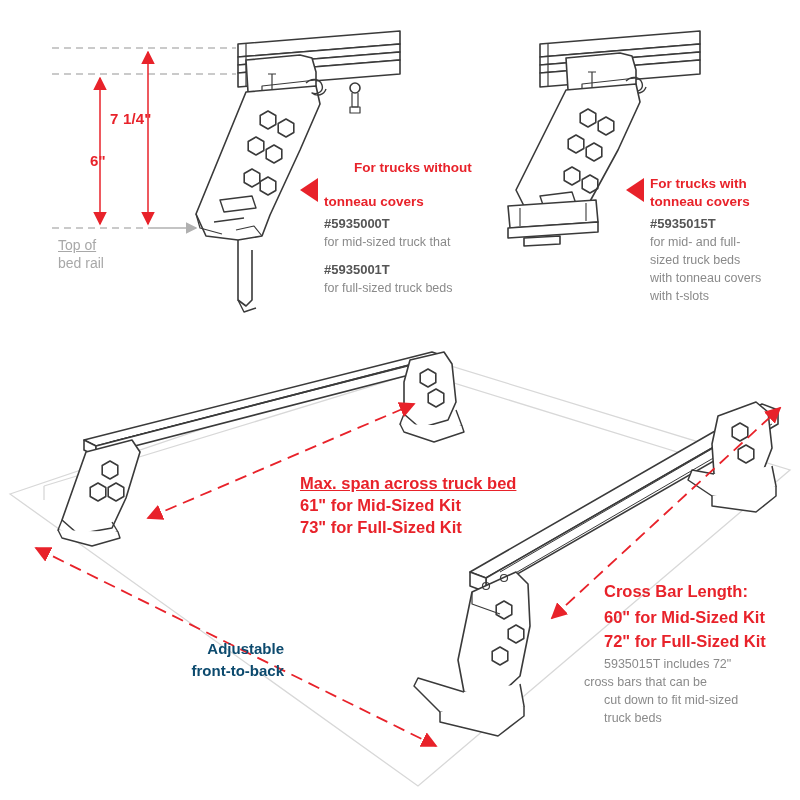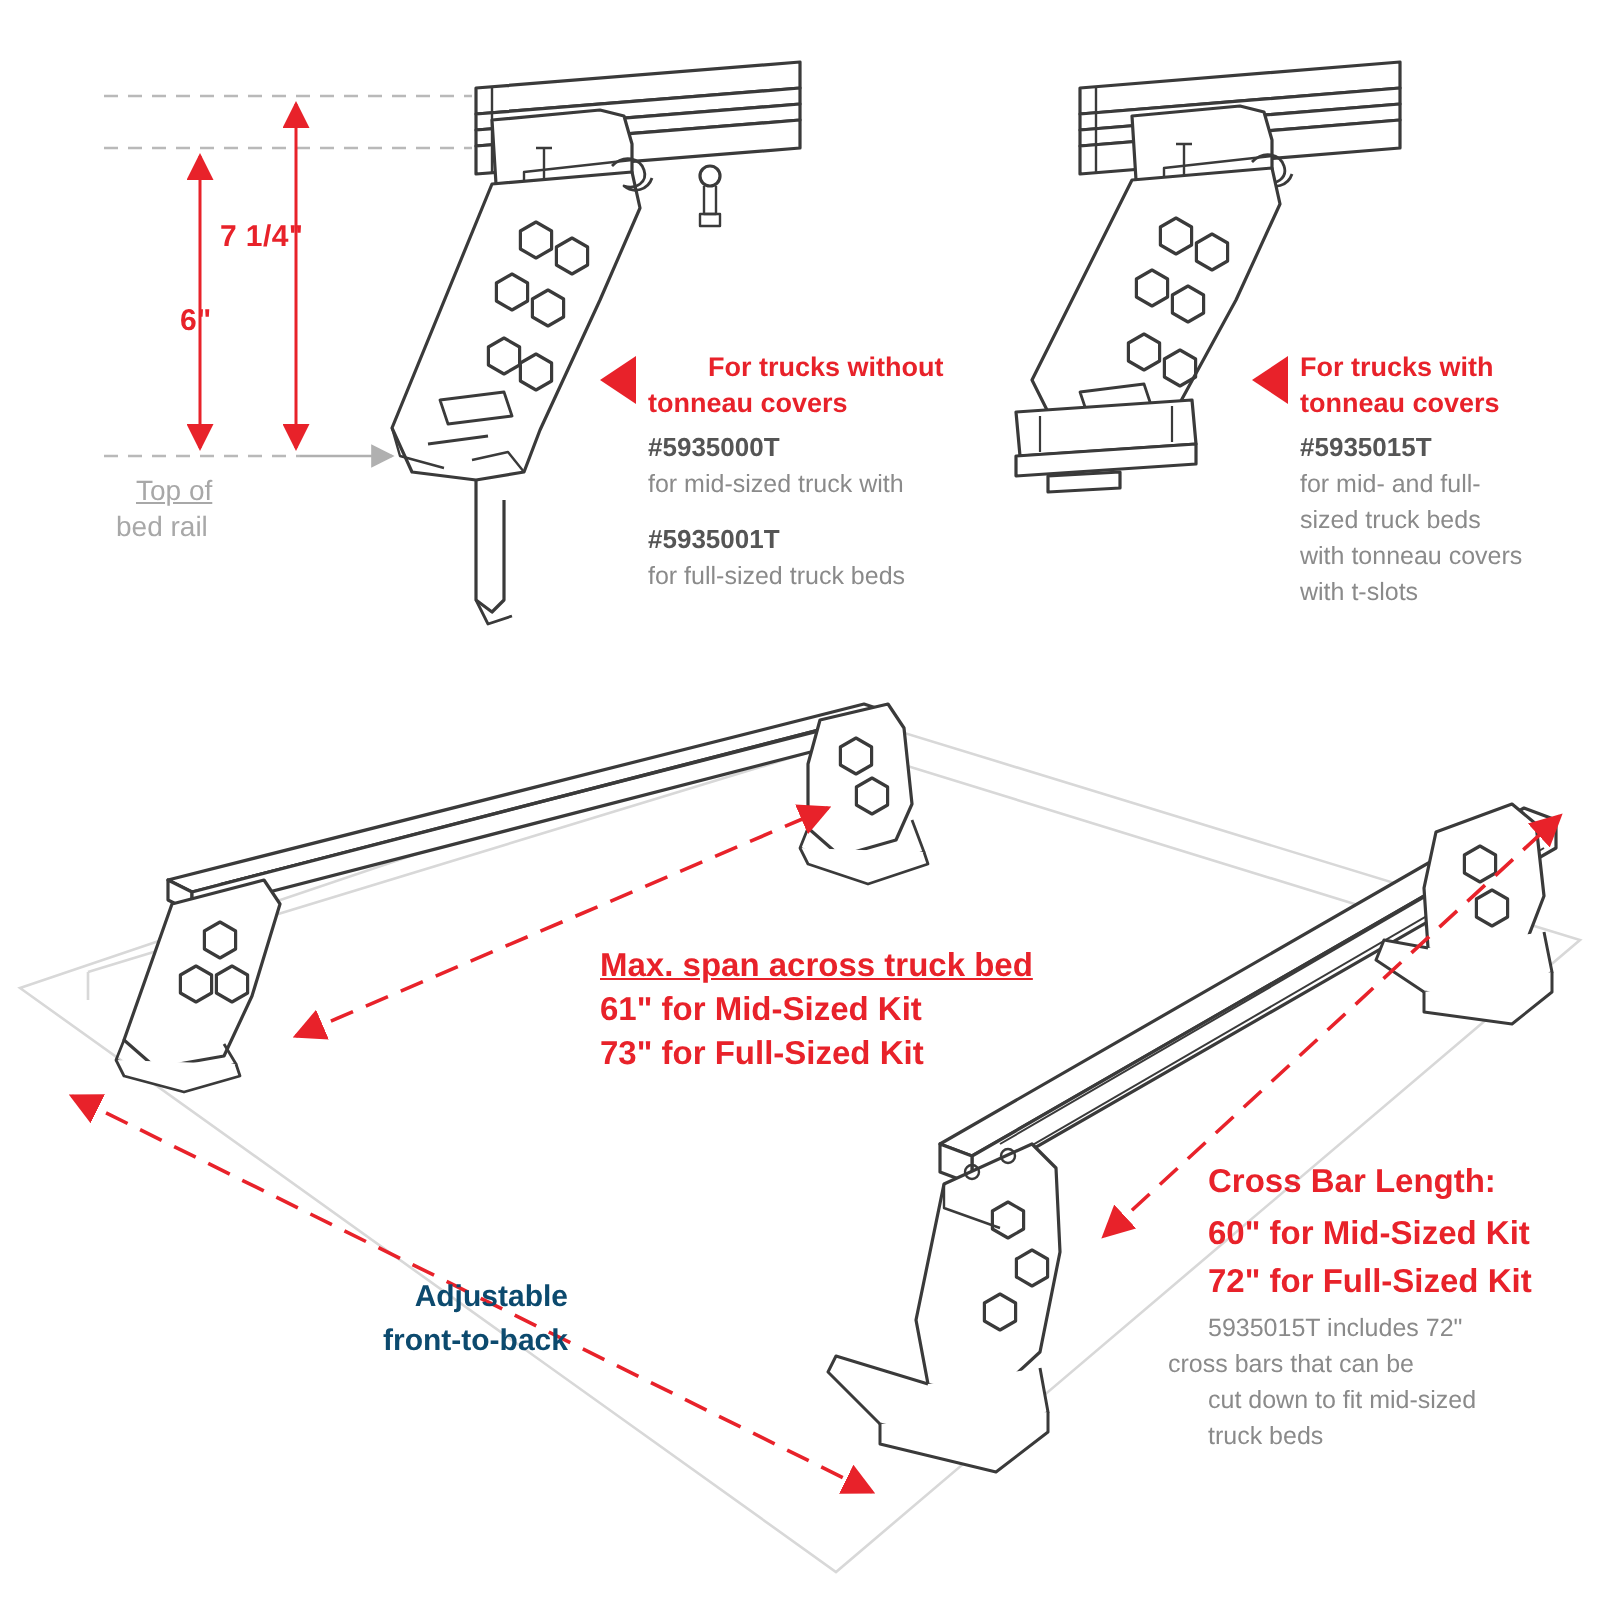--- a/index.html
+++ b/index.html
@@ -175,28 +175,28 @@
     <g>
       <line x1="148" y1="518" x2="414" y2="404" stroke="#e8222a" stroke-width="1.8" stroke-dasharray="12,7" marker-start="url(#arrRedStart)" marker-end="url(#arrRed)"></line>
       <line x1="36" y1="548" x2="436" y2="746" stroke="#e8222a" stroke-width="1.8" stroke-dasharray="12,7" marker-start="url(#arrRedStart)" marker-end="url(#arrRed)"></line>
       <line x1="552" y1="618" x2="780" y2="408" stroke="#e8222a" stroke-width="1.8" stroke-dasharray="12,7" marker-start="url(#arrRedStart)" marker-end="url(#arrRed)"></line>
     </g>
   </svg>
 
   <div class="txt t-dim" style="left:110px;top:110px;">7 1/4"</div>
   <div class="txt t-dim" style="left:90px;top:152px;">6"</div>
 
-  <div class="txt t-toprail" style="left:68px;top:236px;text-decoration:underline;">Top of</div>
+  <div class="txt t-toprail" style="left:58px;top:236px;text-decoration:underline;">Top of</div>
   <div class="txt t-toprail" style="left:58px;top:254px;">bed rail</div>
 
-  <div class="txt t-head" style="left:324px;top:176px;padding-left:30px;">For trucks without</div>
+  <div class="txt t-head" style="left:324px;top:160px;padding-left:30px;">For trucks without</div>
   <div class="txt t-head" style="left:324px;top:194px;">tonneau covers</div>
 
   <div class="txt t-sku" style="left:324px;top:216px;">#5935000T</div>
-  <div class="txt t-sub" style="left:324px;top:234px;">for mid-sized truck with</div>
+  <div class="txt t-sub" style="left:324px;top:234px;">for mid-sized truck that</div>
 
   <div class="txt t-sku" style="left:324px;top:262px;">#5935001T</div>
   <div class="txt t-sub" style="left:324px;top:280px;">for full-sized truck beds</div>
 
   <div class="txt t-head" style="left:650px;top:176px;">For trucks with</div>
   <div class="txt t-head" style="left:650px;top:194px;">tonneau covers</div>
 
   <div class="txt t-sku" style="left:650px;top:216px;">#5935015T</div>
   <div class="txt t-sub" style="left:650px;top:234px;">for mid- and full-</div>
   <div class="txt t-sub" style="left:650px;top:252px;">sized truck beds</div>

